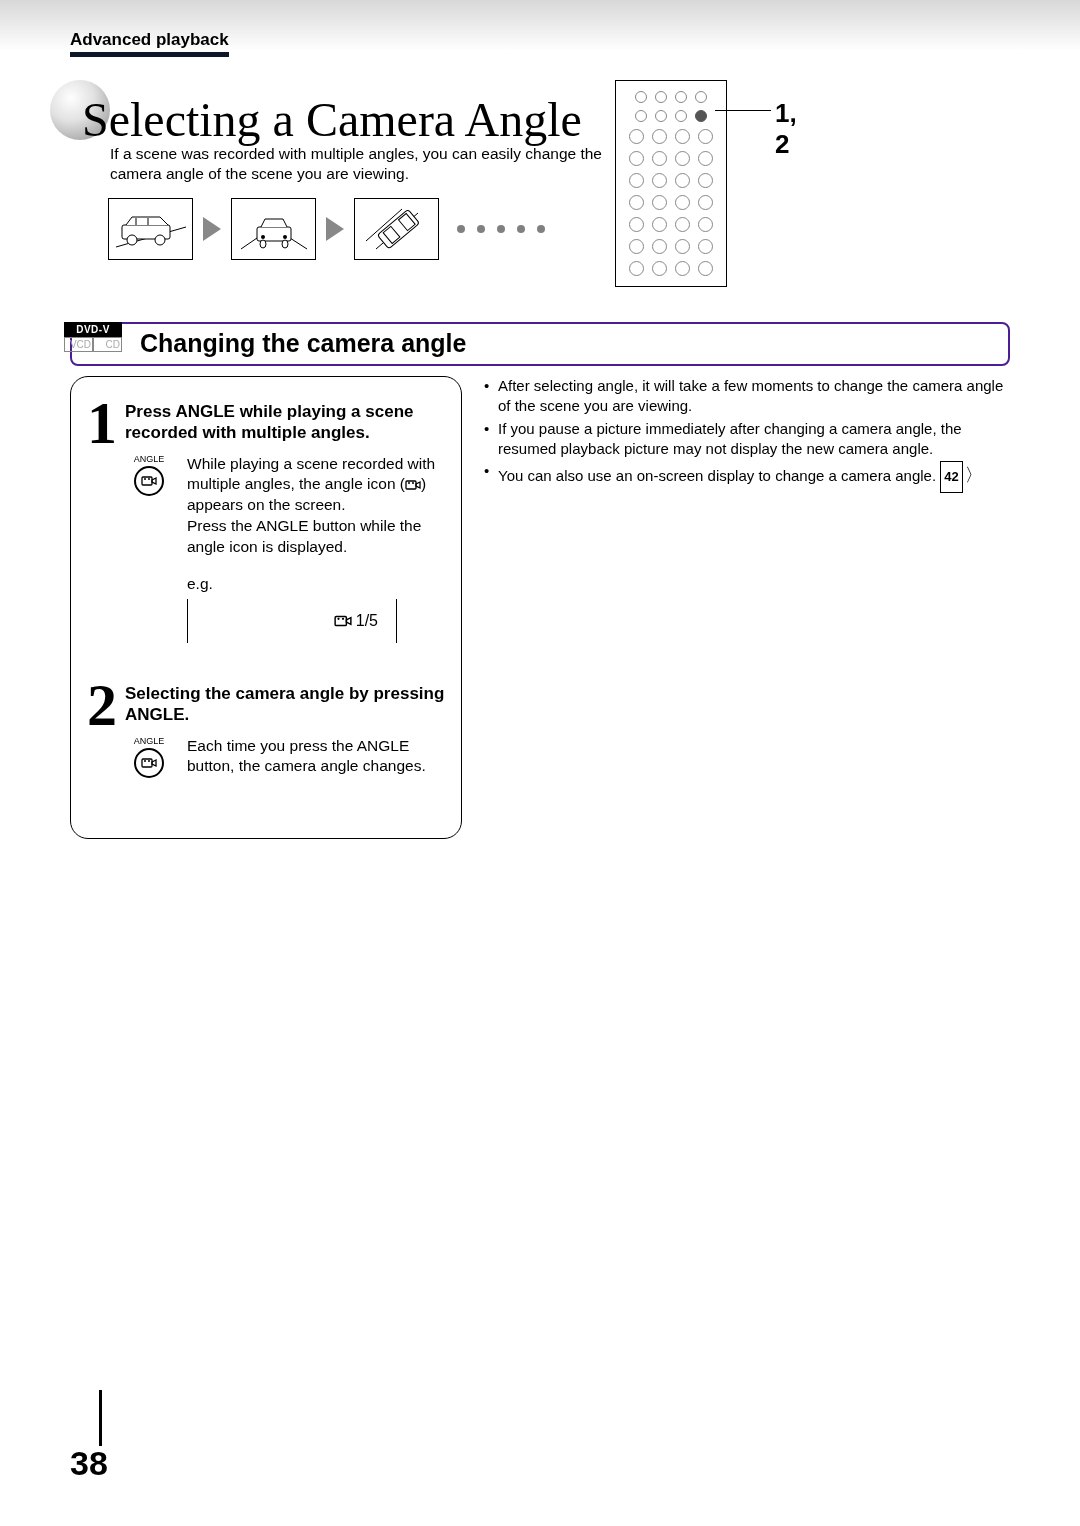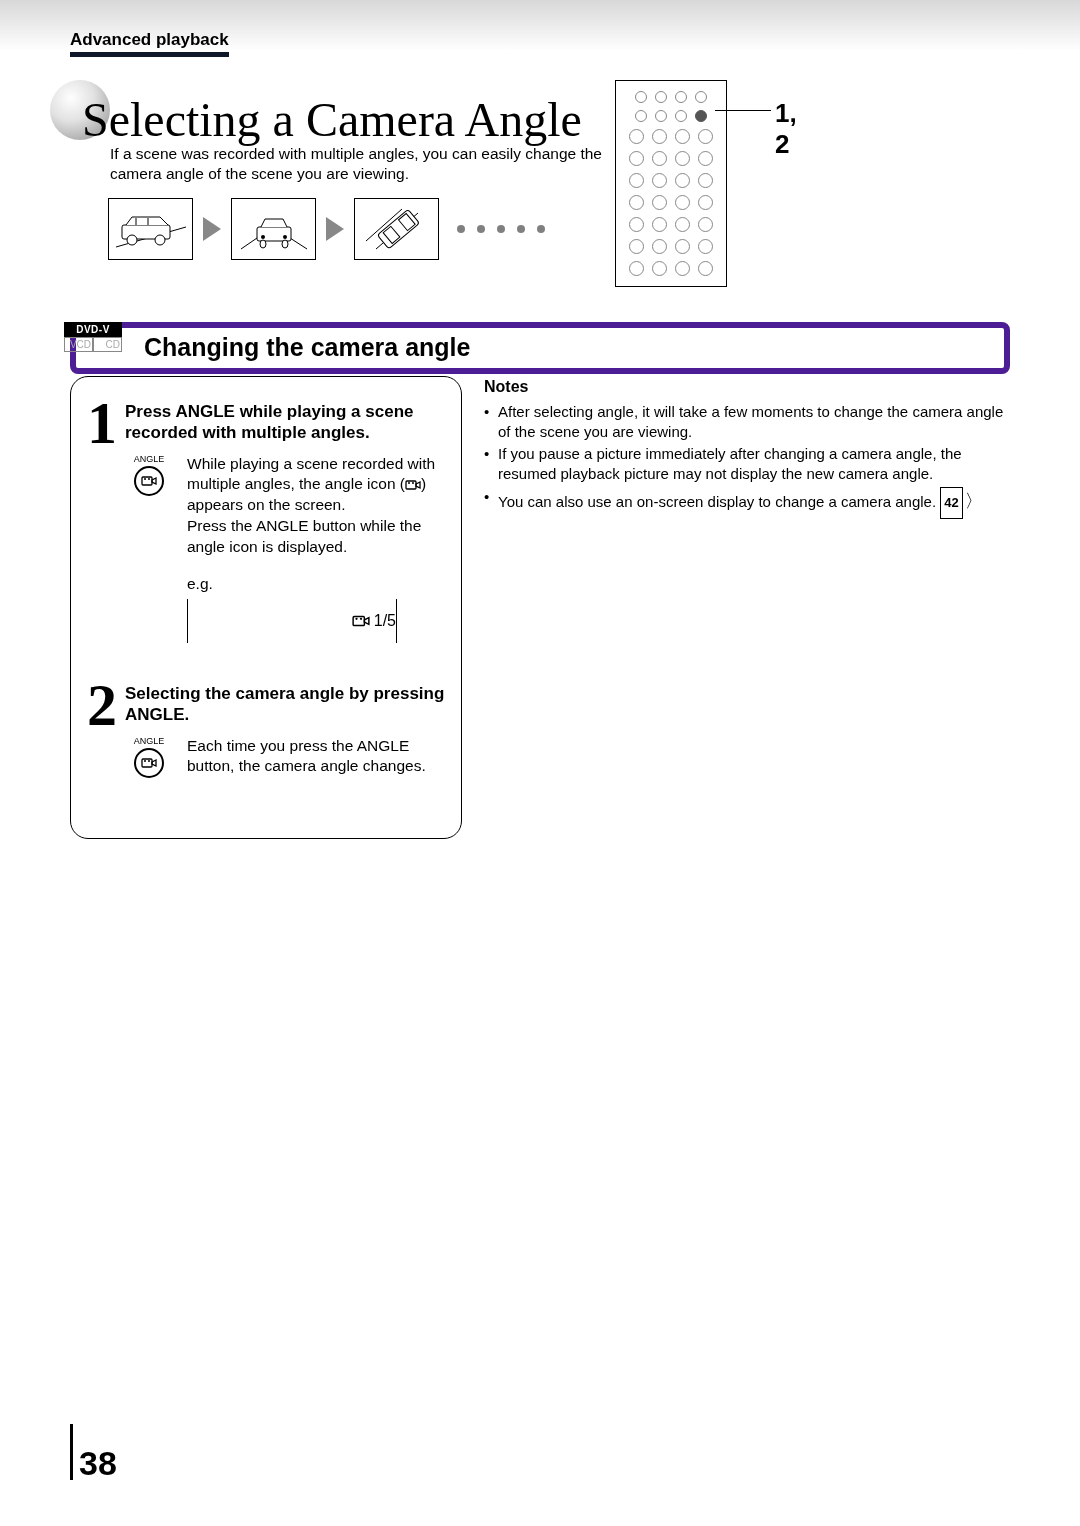--- a/index.html
+++ b/index.html
@@ -156,21 +156,21 @@
   }
   .badge-vcd, .badge-cd {
     flex: 1;
     border: 1px solid #888;
     color: #aaa;
     font-size: 10px;
     padding: 1px 1px;
     text-align: right;
   }
   .section-bar {
-    border: 6px solid #4c1d95;
+    border: 2px solid #4c1d95;
     border-radius: 8px;
     padding: 5px 8px 6px 68px;
     font-weight: bold;
     font-size: 25px;
   }
   
   .cols {
     position: absolute;
     top: 346px;
     left: 0;
@@ -240,21 +240,21 @@
   .osd-box {
     width: 210px;
     height: 44px;
     border-left: 1px solid #000;
     border-right: 1px solid #000;
     margin-top: 4px;
     position: relative;
     display: flex;
     align-items: center;
     justify-content: flex-end;
-    padding-right: 0;
+    padding-right: 18px;
     font-size: 16px;
     gap: 4px;
   }
   .notes-title {
     font-weight: bold;
     font-size: 16px;
     margin-bottom: 4px;
   }
   .notes-list { list-style: none; }
   .notes-list li {
@@ -285,20 +285,21 @@
     line-height: 0;
     font-family: serif;
   }
   
   .page-no-wrap {
     position: absolute;
     left: 70px;
     bottom: 46px;
     display: flex;
     align-items: flex-end;
+    flex-direction: column;
   }
   .page-no-bar {
     width: 3px;
     height: 56px;
     background: #000;
     margin-right: 6px;
   }
   .page-no {
     font-weight: bold;
     font-size: 34px;
@@ -503,21 +504,20 @@
               </div>
             </div>
             <div class="step-text">Each time you press the ANGLE button, the camera angle changes.</div>
           </div>
         </div>
       </div>
 
     </div>
 
     <div class="right-col">
-      <div class="notes-title">Notes</div>
       <ul class="notes-list">
         <li>After selecting angle, it will take a few moments to change the camera angle of the scene you are viewing.</li>
         <li>If you pause a picture immediately after changing a camera angle, the resumed playback picture may not display the new camera angle.</li>
         <li>
           <span>You can also use an on-screen display to change a camera angle.</span>
           <span class="page-ref">
             <span>42</span>
           </span><span class="page-ref-chevron">〉</span>
         </li>
       </ul>

